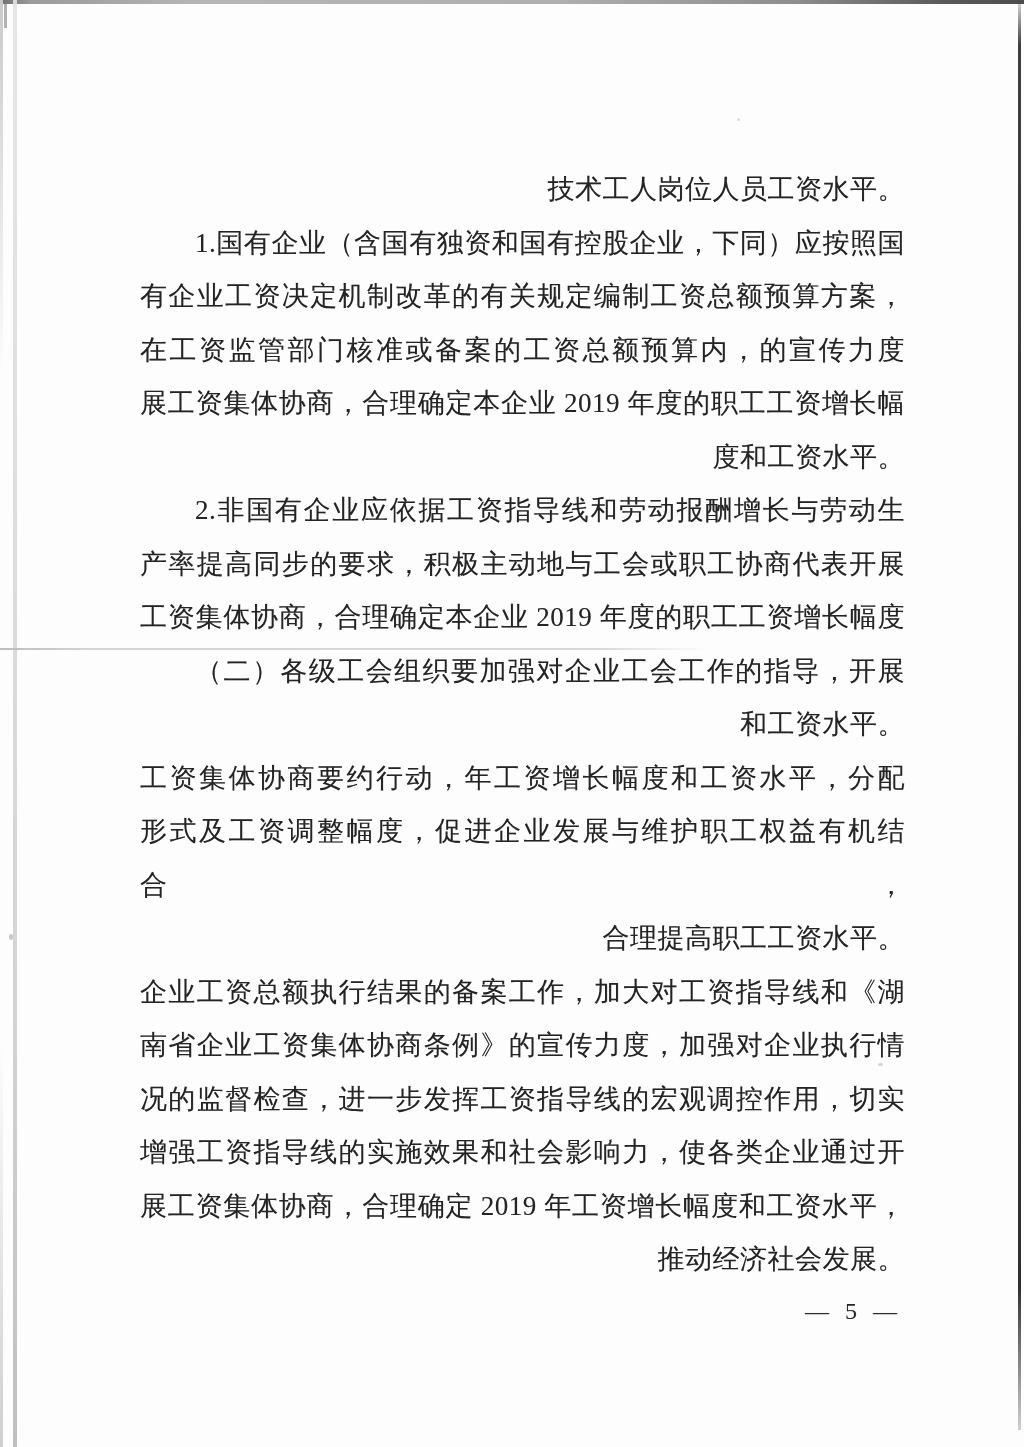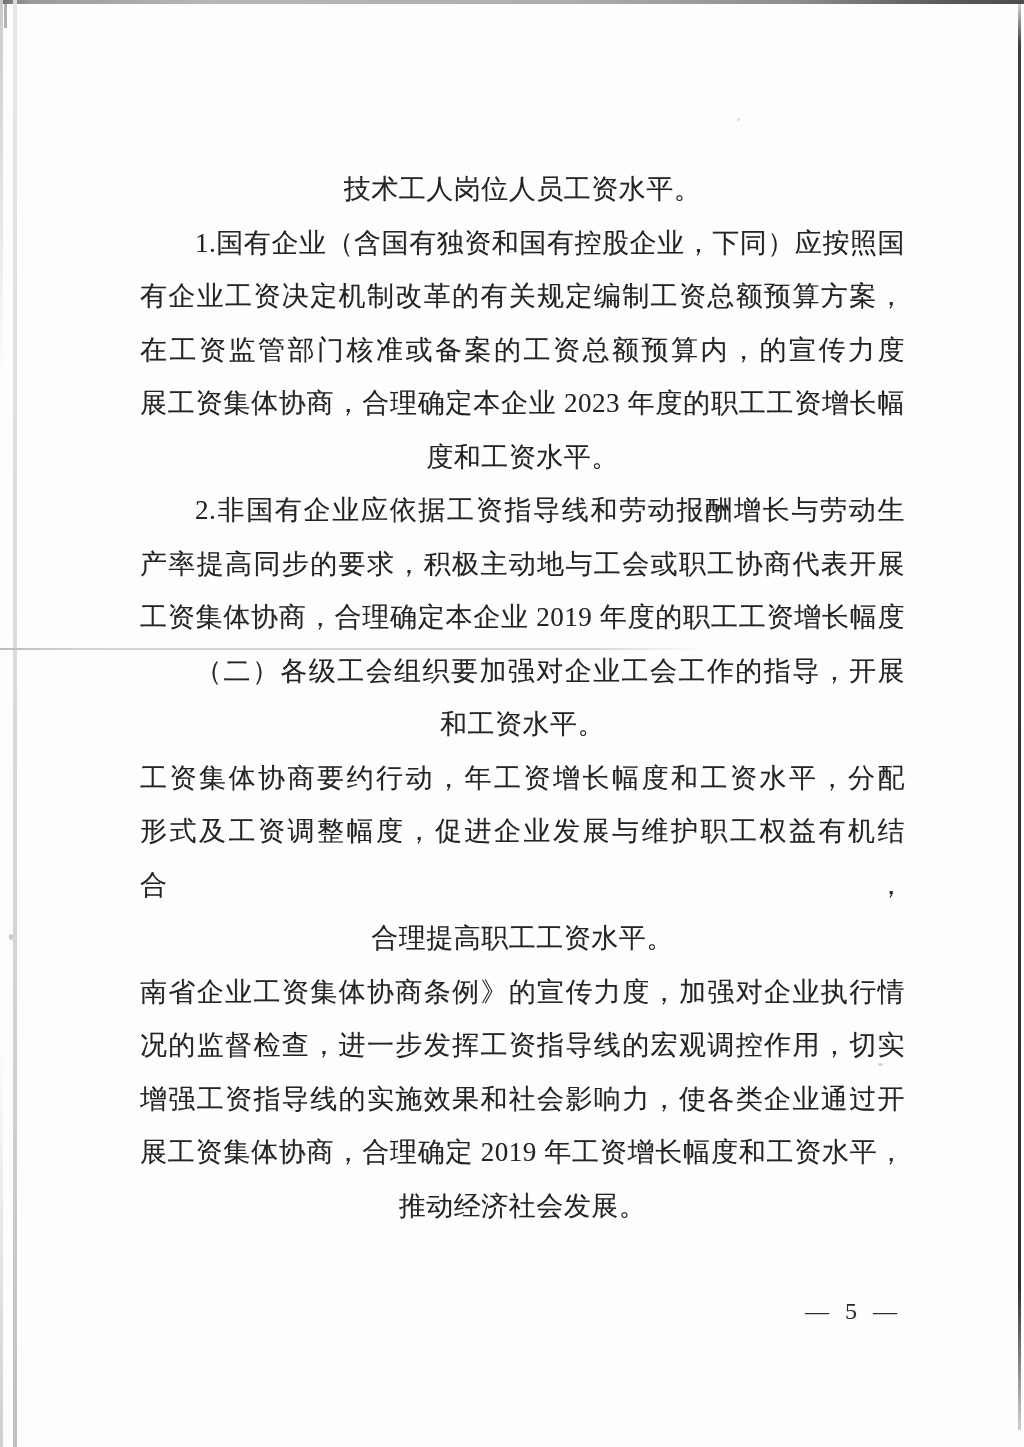--- a/index.html
+++ b/index.html
@@ -14,21 +14,21 @@
   .text-block{
     position:absolute;
     left:140px;top:163px;width:765px;
     color:#242424;
   }
   .line{
     font-size:27px;
     line-height:53.5px;
     letter-spacing:0.5px;
     text-shadow:0.3px 0.3px 0 rgba(45,45,45,0.28);
-    text-align:center;
+    text-align:right;
   }
   .just{
     text-align:justify;
     text-align-last:justify;
     text-justify:inter-character;
   }
   .indent{ padding-left:55px; }
   
   .page-number{
     position:absolute;
@@ -80,30 +80,31 @@
 <div class="fold-line"></div>
 <div class="speck speck1"></div>
 <div class="speck speck2"></div>
 <div class="speck speck3"></div>
 
 <div class="text-block">
   <div class="line">技术工人岗位人员工资水平。</div>
   <div class="line just indent">1.国有企业（含国有独资和国有控股企业，下同）应按照国</div>
   <div class="line just">有企业工资决定机制改革的有关规定编制工资总额预算方案，</div>
   <div class="line just">在工资监管部门核准或备案的工资总额预算内，的宣传力度</div>
-  <div class="line just">展工资集体协商，合理确定本企业 2023 年度的职工工资增长幅</div>
+  <div class="line just">展工资集体协商，合理确定本企业 2019 年度的职工工资增长幅</div>
   <div class="line">度和工资水平。</div>
   <div class="line just indent">2.非国有企业应依据工资指导线和劳动报酬增长与劳动生</div>
   <div class="line just">产率提高同步的要求，积极主动地与工会或职工协商代表开展</div>
   <div class="line just">工资集体协商，合理确定本企业 2019 年度的职工工资增长幅度</div>
   <div class="line just indent">（二）各级工会组织要加强对企业工会工作的指导，开展</div>
   <div class="line">和工资水平。</div>
   <div class="line just">工资集体协商要约行动，年工资增长幅度和工资水平，分配</div>
   <div class="line just">形式及工资调整幅度，促进企业发展与维护职工权益有机结合，</div>
   <div class="line">合理提高职工工资水平。</div>
+  <div class="line just">企业工资总额执行结果的备案工作，加大对工资指导线和《湖</div>
   <div class="line just">南省企业工资集体协商条例》的宣传力度，加强对企业执行情</div>
   <div class="line just">况的监督检查，进一步发挥工资指导线的宏观调控作用，切实</div>
   <div class="line just">增强工资指导线的实施效果和社会影响力，使各类企业通过开</div>
   <div class="line just">展工资集体协商，合理确定 2019 年工资增长幅度和工资水平，</div>
   <div class="line">推动经济社会发展。</div>
 </div>
 
 <div class="page-number">— 5 —</div>
 
 </body></html>

